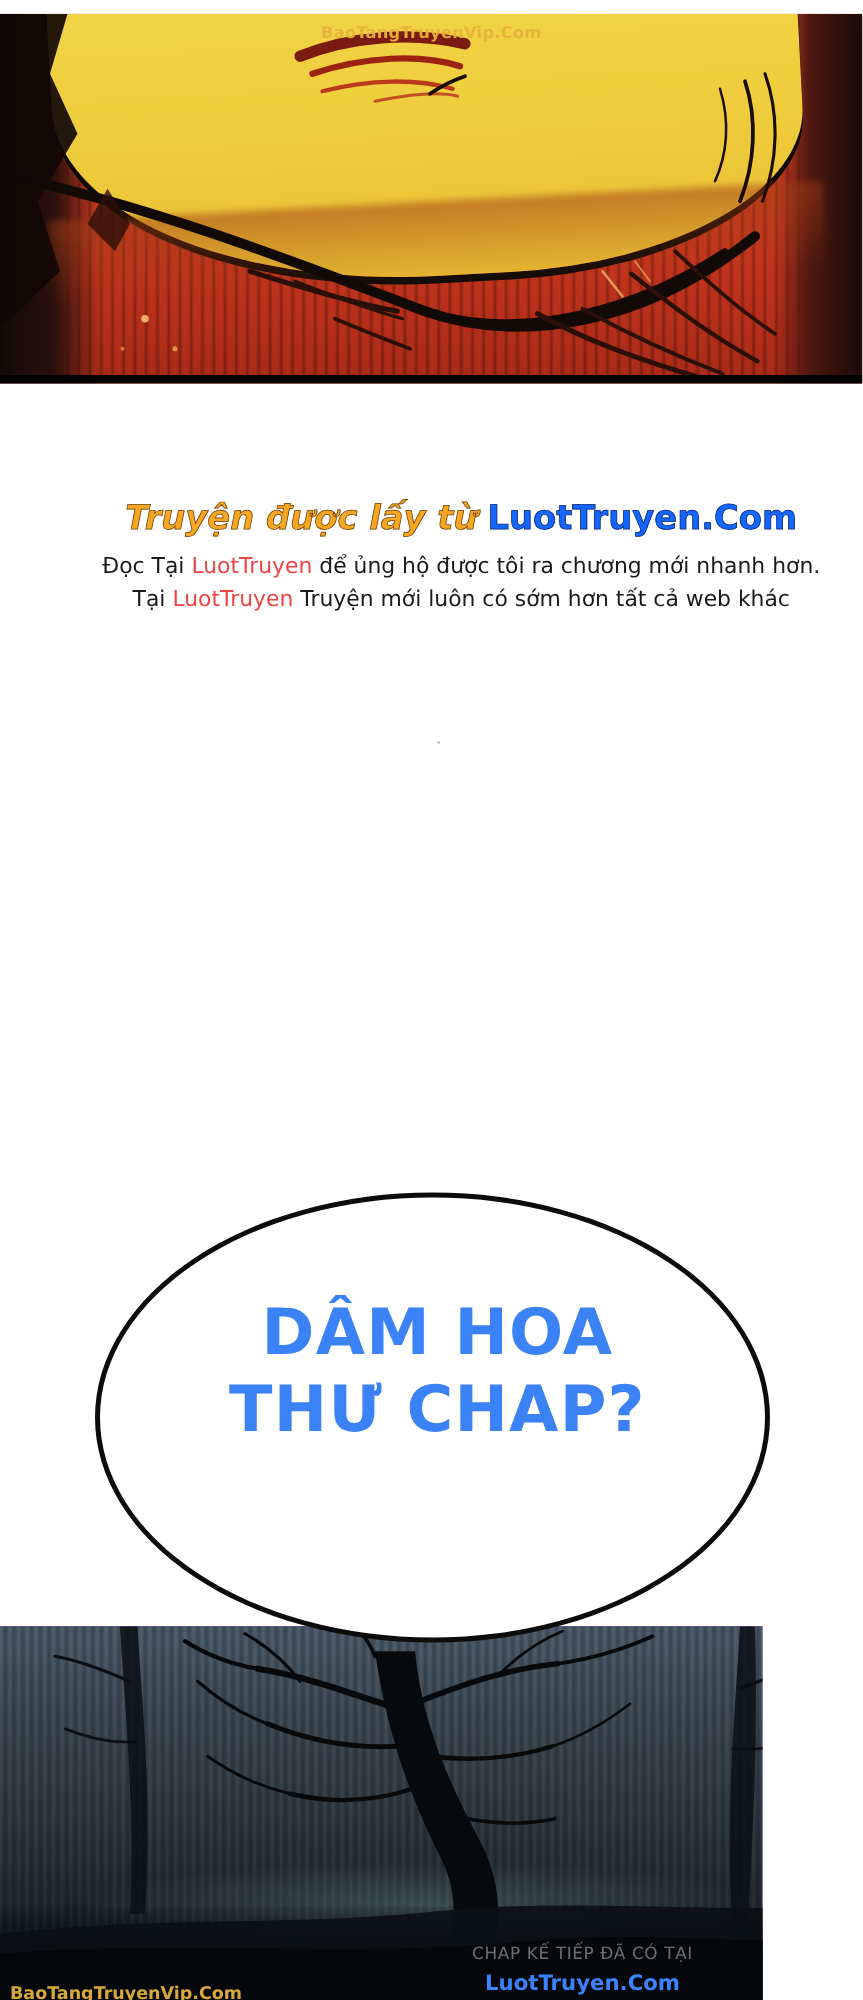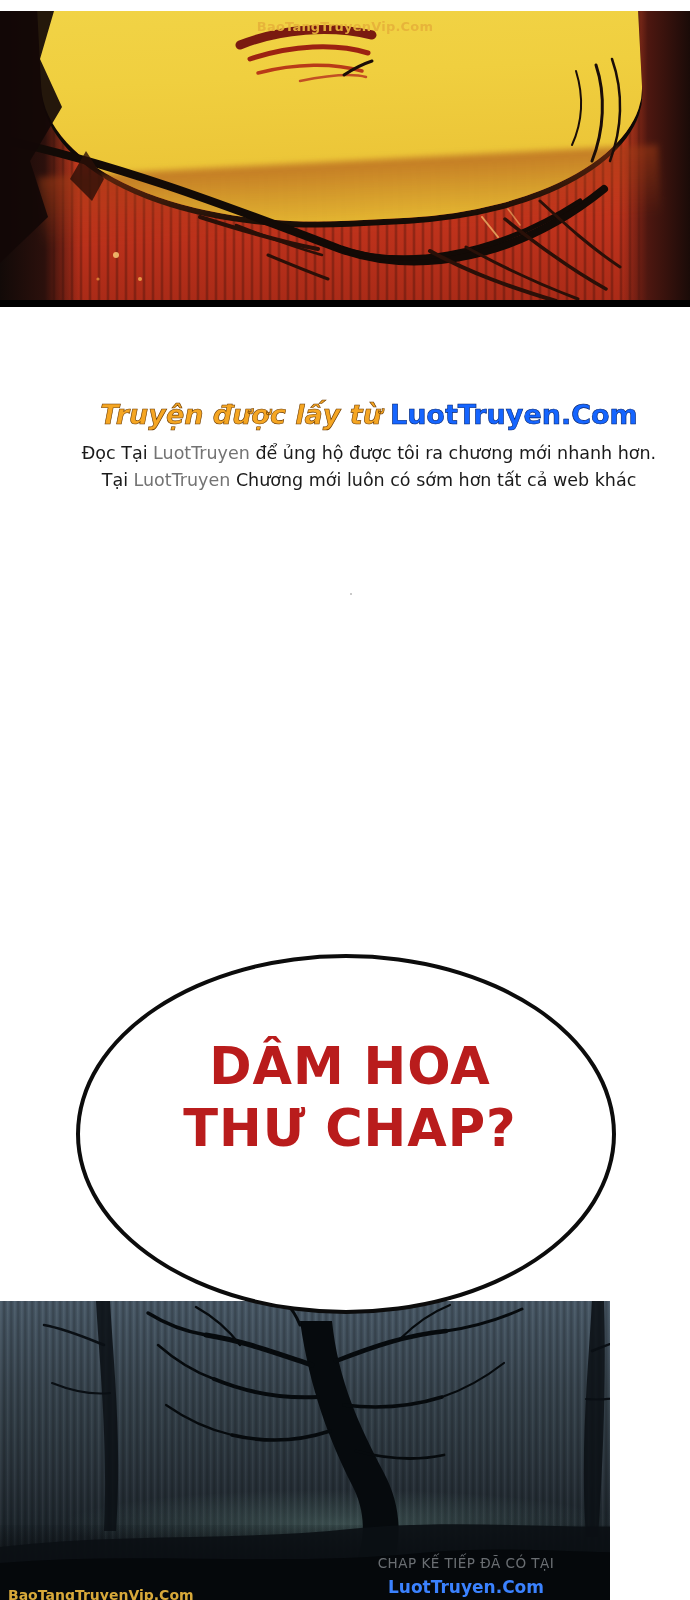--- a/index.html
+++ b/index.html
@@ -130,21 +130,21 @@
     margin-left: 8px;
   }
   .promo-line2, .promo-line3 {
     font-family: "DejaVu Sans", sans-serif;
     font-size: 17.5px;
     color: #1a1a1a;
     line-height: 1.55;
     white-space: nowrap;
   }
   .promo-line2 .lk, .promo-line3 .lk {
-    color: #737373;
+    color: #ef4444;
   }
   .dot-artifact {
     position: absolute;
     left: 350px;
     top: 286px;
     width: 2px; height: 2px;
     background: #b8b8b8;
     border-radius: 50%;
   }
 
@@ -163,21 +163,21 @@
   }
   .bubble-text {
     position: absolute;
     left: 0; top: 78px;
     width: 540px;
     text-align: center;
     font-family: "DejaVu Sans", sans-serif;
     font-weight: bold;
     font-size: 51px;
     line-height: 1.22;
-    color: #b91c1c;
+    color: #3b82f6;
     letter-spacing: 1px;
   }
 
   
   .panel-bottom {
     position: absolute;
     left: 0; top: 1290px;
     width: 610px;
     height: 310px;
     overflow: hidden;
@@ -300,21 +300,21 @@
 
   <div class="white-zone">
     <div class="promo">
       <div class="promo-line1">
         <span>Truyện được lấy từ</span><span class="brand">LuotTruyen.Com</span>
       </div>
       <div class="promo-line2">
         <span>Đọc Tại </span><span class="lk">LuotTruyen</span><span> để ủng hộ được tôi ra chương mới nhanh hơn.</span>
       </div>
       <div class="promo-line3">
-        <span>Tại </span><span class="lk">LuotTruyen</span><span> Chương mới luôn có sớm hơn tất cả web khác</span>
+        <span>Tại </span><span class="lk">LuotTruyen</span><span> Truyện mới luôn có sớm hơn tất cả web khác</span>
       </div>
     </div>
     <div class="dot-artifact"></div>
   </div>
 
   <div class="bubble">
     <div class="bubble-text">
       <div>DÂM HOA</div>
       <div>THƯ CHAP?</div>
     </div>

